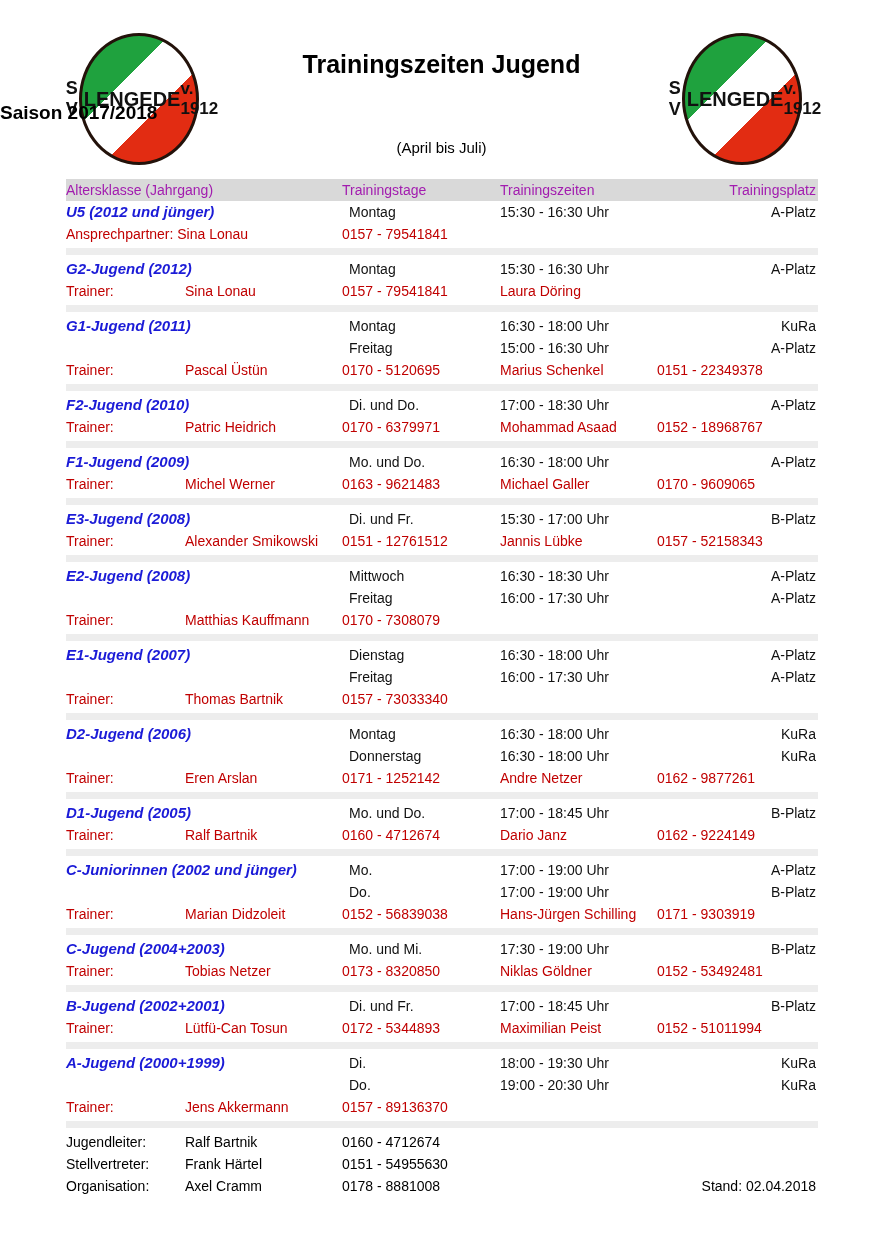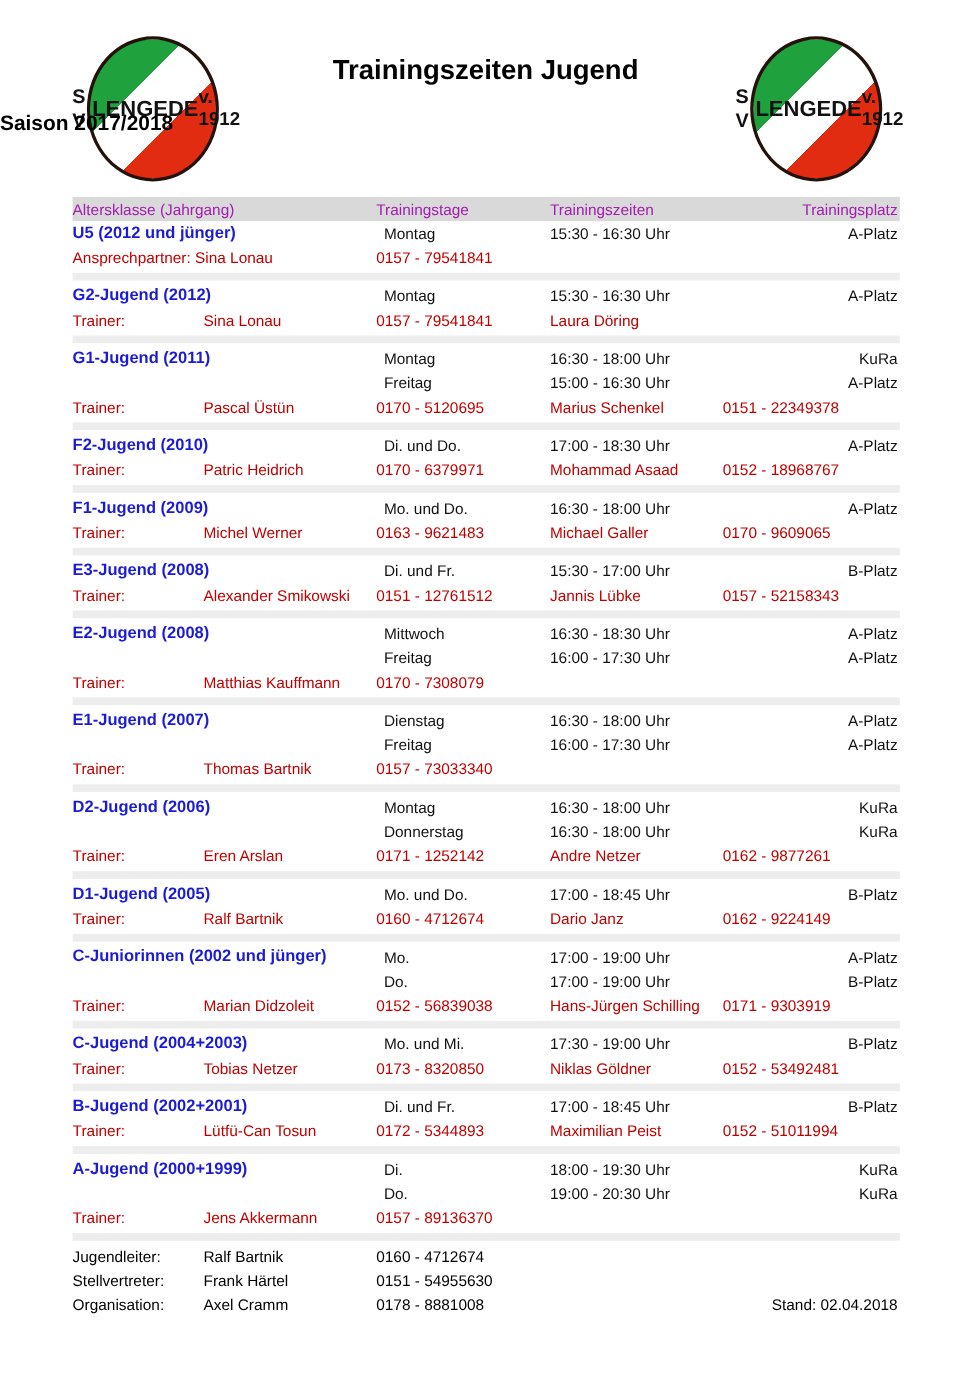--- a/index.html
+++ b/index.html
@@ -22,21 +22,21 @@
              font-size:19px;font-weight:bold;color:#000;}
   .doc-period{position:absolute;top:139px;left:0;width:883px;text-align:center;
              font-size:15px;color:#000;}
 
   
   .content{position:absolute;left:66px;top:179px;width:752px;}
   .row{display:grid;grid-template-columns:119px 157px 158px 157px 161px;
        height:22px;align-items:center;font-size:14px;line-height:22px;}
   .row > div{white-space:nowrap;}
   .header-row{background:var(--header-bg);font-weight:normal;color:#a21caf;}
-  .gname{color:var(--blue);font-weight:bold;font-size:15px;}
+  .gname{color:var(--blue);font-weight:bold;font-size:15px;font-style:italic;}
   .day{padding-left:7px;}
   .place{text-align:right;padding-right:2px;}
   .red{color:var(--red);}
   .sep{height:13px;position:relative;}
   .sepbar{position:absolute;top:3px;left:0;width:100%;height:7px;background:var(--sep-gray);}
 
   
   .footer-row div{color:#000;}
   .stand{text-align:right;padding-right:2px;}
 </style>
@@ -51,20 +51,21 @@
     <span class="l3">v. 1912</span>
   </div>
   <div class="logo logo-right">
     <span class="l1">S V</span>
     <span class="l2">LENGEDE</span>
     <span class="l3">v. 1912</span>
   </div>
 
   <div class="doc-title">Trainingszeiten Jugend</div>
   <div class="doc-subtitle">Saison 2017/2018</div>
+  <div class="doc-period">(April bis Juli)</div>
 
   <div class="content">
     <div class="row header-row">
       <div>Altersklasse (Jahrgang)</div>
       <div></div>
       <div>Trainingstage</div>
       <div>Trainingszeiten</div>
       <div class="place">Trainingsplatz</div>
     </div>
 

